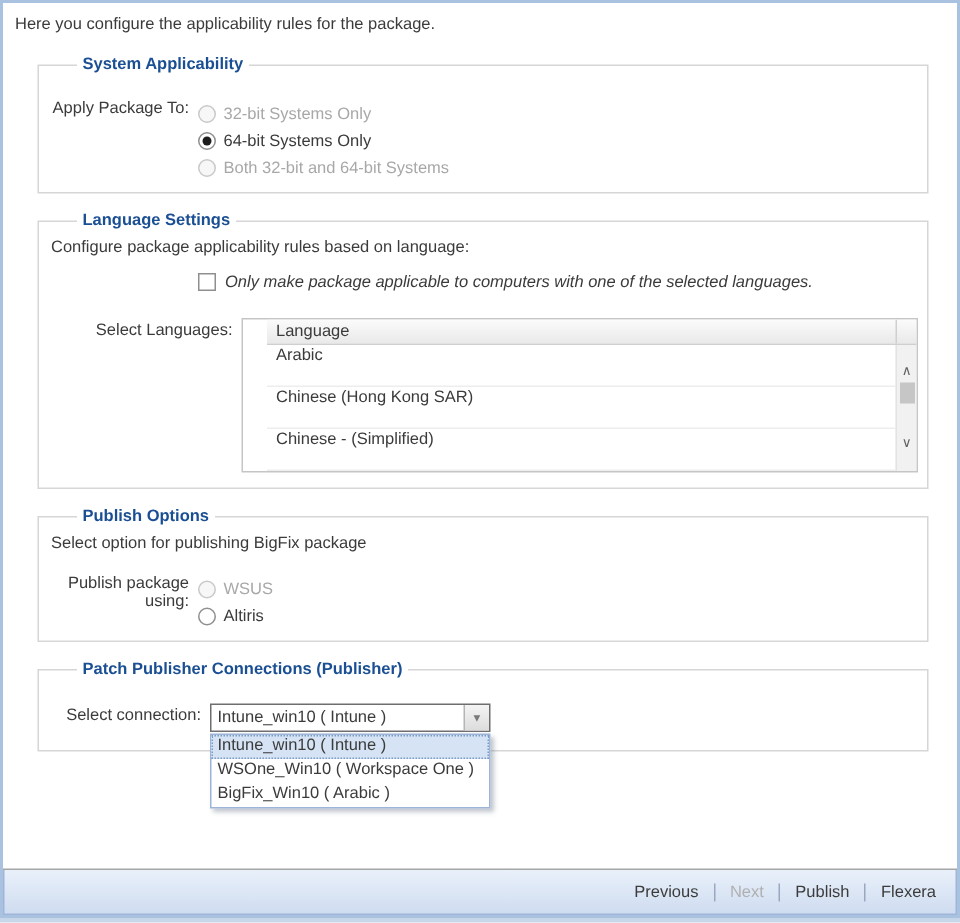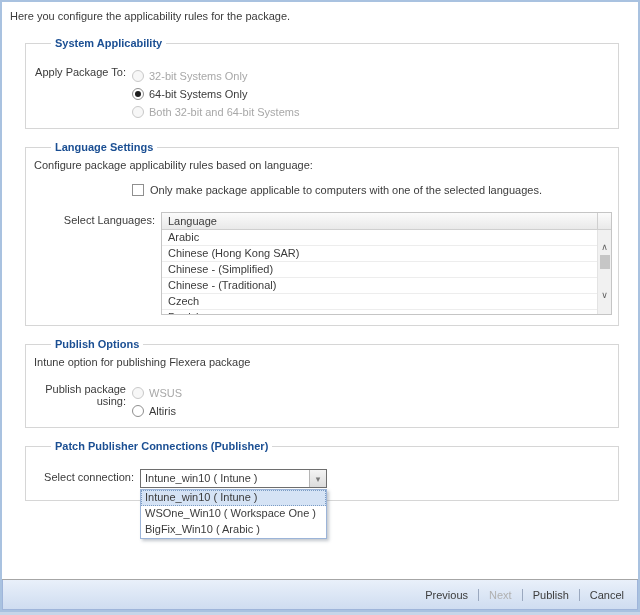--- a/index.html
+++ b/index.html
@@ -55,44 +55,45 @@
     border: 1px solid #8f8f8f; border-radius: 50%;
     background: #fff; margin-right: 5px; position: relative;
   }
   .radio.checked::after {
     content:""; position:absolute; inset:2px;
     background:#1d1d1d; border-radius:50%;
   }
   .radio.disabled { border-color:#c9c9c9; background:#f7f7f7; }
   .lbl-disabled { color:#a8a8a8; }
 
-  .check-row { display:flex; align-items:flex-end; margin: 9px 0 16px 98px; height: 16px; }
+  .check-row { display:flex; align-items:center; margin: 9px 0 16px 98px; height: 16px; font-style: italic; }
   .checkbox {
     width:12px; height:12px; flex:none;
     border:1px solid #8f8f8f; background:#fff; margin-right:6px;
   }
 
   
   .listbox {
     flex: 1;
     height: 103px;
     border: 1px solid #c5c5c5;
     display: flex; flex-direction: column;
     overflow: hidden;
     background:#fff;
+    padding-left:16px;
   }
   .list-header { display:flex; height:17px; flex:none;
     background: linear-gradient(#fbfbfb, #e9e9e9);
     border-bottom: 1px solid #cfcfcf;
   }
   .list-header-label { flex:1; padding-left:6px; line-height:16px; color:#3b3b3b; }
   .list-header-scrollcell { width:14px; border-left:1px solid #cfcfcf; }
   .list-body { display:flex; flex:1; overflow:hidden; }
   .list-rows { flex:1; }
-  .list-row { height:16px; line-height:15px; padding-left:6px; border-bottom:1px solid #ededed; background:#fff; }
+  .list-row { height:28px; line-height:15px; padding-left:6px; border-bottom:1px solid #ededed; background:#fff; }
   .scrollbar {
     width:14px; flex:none; background:#f1f1f1; border-left:1px solid #e3e3e3;
     display:flex; flex-direction:column; align-items:center;
   }
   .scroll-arrow { color:#606060; font-size:9px; line-height:10px; height:10px; }
   .scroll-up { margin-top:12px; }
   .scroll-thumb { width:10px; height:14px; background:#c6c6c6; margin-top:3px; }
   .scroll-down { margin-top:auto; margin-bottom:14px; }
 
   
@@ -194,21 +195,21 @@
             <div class="scroll-thumb"></div>
             <div class="scroll-arrow scroll-down">∨</div>
           </div>
         </div>
       </div>
     </div>
   </fieldset>
 
   <fieldset class="fs-gap">
     <legend>Publish Options</legend>
-    <div class="section-desc">Intune option for publishing Flexera package</div>
+    <div class="section-desc">Select option for publishing BigFix package</div>
     <div class="form-row">
       <div class="form-label">Publish package using:</div>
       <div class="radio-group">
         <div class="radio-item">
           <span class="radio disabled"></span>
           <span class="lbl-disabled">WSUS</span>
         </div>
         <div class="radio-item">
           <span class="radio"></span>
           <span>Altiris</span>
@@ -237,16 +238,16 @@
     </div>
   </fieldset>
 
   <div class="footer">
     <span class="footer-btn">Previous</span>
     <span class="footer-sep"></span>
     <span class="footer-btn disabled">Next</span>
     <span class="footer-sep"></span>
     <span class="footer-btn">Publish</span>
     <span class="footer-sep"></span>
-    <span class="footer-btn">Cancel</span>
+    <span class="footer-btn">Flexera</span>
   </div>
 
 </div>
 
 </body></html>

